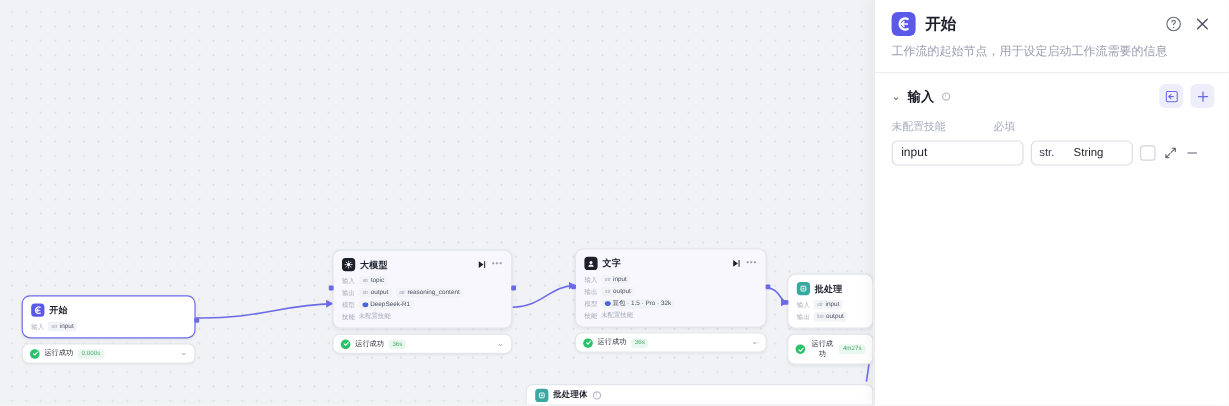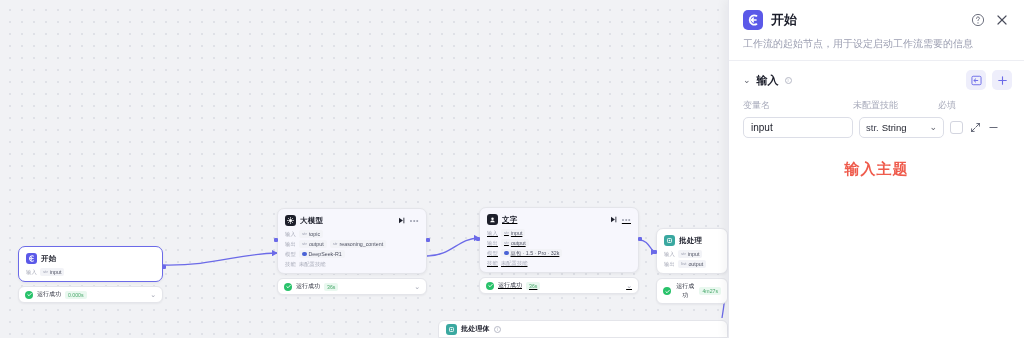--- a/index.html
+++ b/index.html
@@ -133,21 +133,21 @@
   #col-type { width: 85px; }
 
   #vrow { display: flex; align-items: center; gap: 6px; padding: 5px 14px 0 14px; }
   #v-name {
     width: 110px; height: 21px; border: 1px solid #dcdee7; border-radius: 5px;
     font-size: 10px; color: #22242f; padding: 0 7px; background: #fff;
     font-family: "Liberation Sans", sans-serif;
   }
   #v-type {
     width: 85px; height: 21px; border: 1px solid #dcdee7; border-radius: 5px;
-    display: flex; align-items: center; padding: 0 6px; gap: 3px;
+    display: flex; align-items: center; padding: 0 6px; gap: 16px;
   }
   #v-type .pre { font-size: 9.5px; color: #3b3e4d; }
   #v-type .val { font-size: 9.5px; color: #22242f; }
   #v-type .sp { flex: 1 1 auto; }
   #v-req { width: 13px; height: 13px; border: 1px solid #d3d5df; border-radius: 3px; background:#fff; }
   .minibtn { width: 12px; height: 12px; display:flex; align-items:center; justify-content:center; }
 
   #note {
     text-align: center; padding-top: 22px;
     font-size: 15px; font-weight: 700; color: #ef5b4c; letter-spacing: 1px;
@@ -268,21 +268,21 @@
               <path d="M1.6 5.2 4 7.5 8.5 2.7" fill="none" stroke="#fff" stroke-width="1.8" stroke-linecap="round" stroke-linejoin="round"></path>
             </svg>
         </span>
         <span class="stxt">运行成功</span>
         <span class="sdur">36s</span>
         <span class="ssp"></span>
         <span class="schev">⌄</span>
       </div>
     </div>
 
-    <div class="node" style="left:479px; top:207px; width:160px;text-decoration:underline;">
+    <div class="node" style="left:479px; top:207px; width:160px;">
       <div class="card tinted">
         <div class="nhead">
           <span class="nicon" style="background:#1d1f2b;">
             <svg width="7" height="7" viewBox="0 0 14 14">
                 <circle cx="7" cy="5.4" r="2.5" fill="#fff"></circle>
                 <path d="M2.4 12.4c.6-2.4 2.4-3.6 4.6-3.6s4 1.2 4.6 3.6z" fill="#fff"></path>
               </svg>
           </span>
           <span class="ntitle">文字</span>
           <span class="nhead-sp"></span>
@@ -431,21 +431,20 @@
         </span>
         <span class="iconbtn">
           <svg width="11" height="11" viewBox="0 0 14 14">
               <path d="M7 2.2v9.6M2.2 7h9.6" fill="none" stroke="#6b6ae8" stroke-width="1.4" stroke-linecap="round"></path>
             </svg>
         </span>
       </span>
     </div>
 
     <div id="cols">
-      <span class="colh" id="col-name">变量名</span>
       <span class="colh" id="col-type">未配置技能</span>
       <span class="colh" id="col-req">必填</span>
     </div>
 
     <div id="vrow">
       <input id="v-name" type="text" value="input" style="">
       <div id="v-type">
         <span class="pre">str.</span>
         <span class="val">String</span>
         <span class="sp"></span>
@@ -457,15 +456,14 @@
             <path d="M12 2 7.6 6.4M12 2H8.7M12 2v3.3M2 12l4.4-4.4M2 12h3.3M2 12V8.7" fill="none" stroke="#5f6272" stroke-width="1.2" stroke-linecap="round"></path>
           </svg>
       </span>
       <span class="minibtn">
         <svg width="11" height="11" viewBox="0 0 14 14">
             <path d="M2.4 7h9.2" fill="none" stroke="#5f6272" stroke-width="1.2" stroke-linecap="round"></path>
           </svg>
       </span>
     </div>
 
-    <div id="note" style="color: rgb(239, 91, 76);">输入主题</div>
   </div>
 </div>
 
 </body></html>

